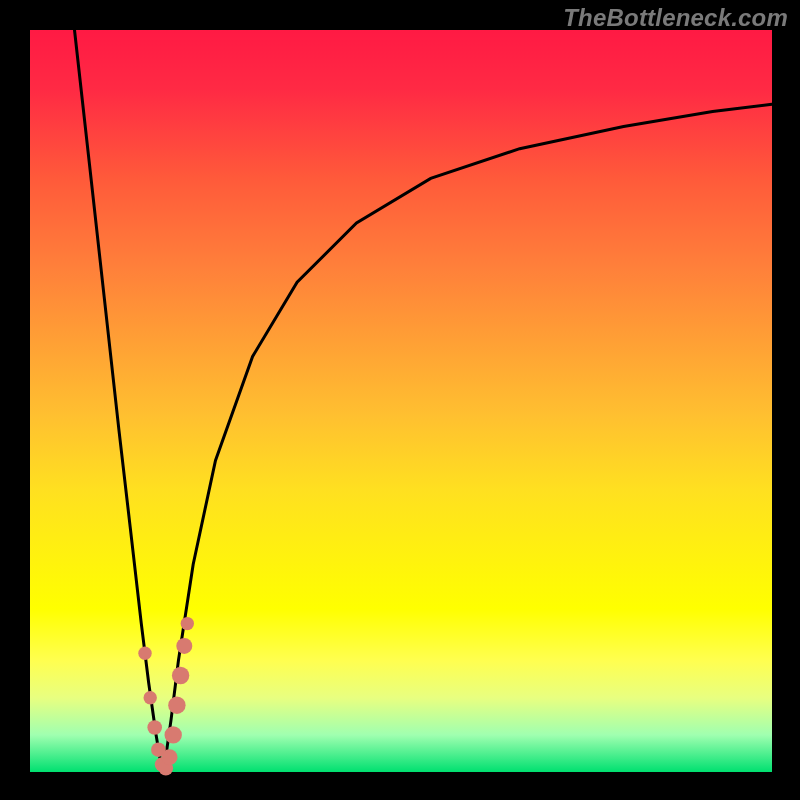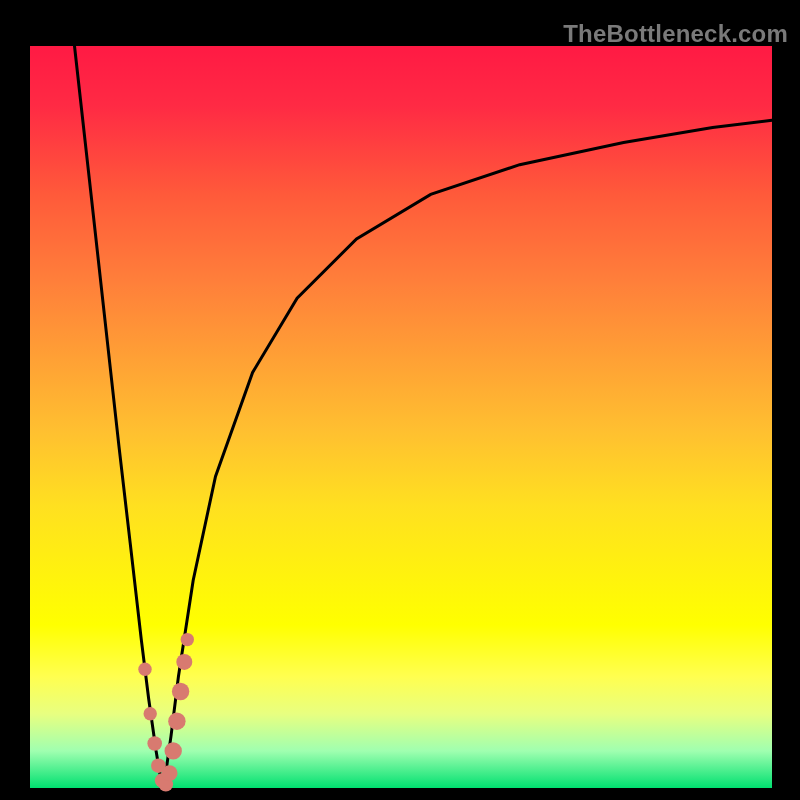--- a/index.html
+++ b/index.html
@@ -6,24 +6,25 @@
     margin: 0;
     padding: 0;
     width: 800px;
     height: 800px;
     background: #000000;
     overflow: hidden;
   }
   .frame {
     position: absolute;
     left: 0;
-    top: 16px;
+    top: 0;
     width: 800px;
     height: 768px;
     background: #000000;
+    font-style: italic;
   }
   .plot-area {
     position: absolute;
     left: 30px;
     top: 30px;
     width: 742px;
     height: 742px;
     background: linear-gradient(to bottom,
       #ff1a44 0%,
       #ff2a44 8%,

